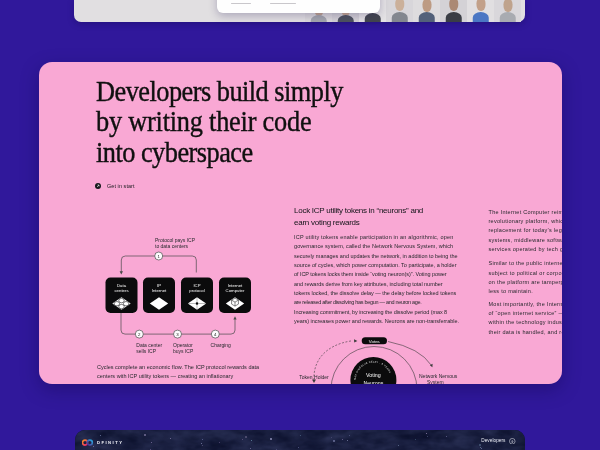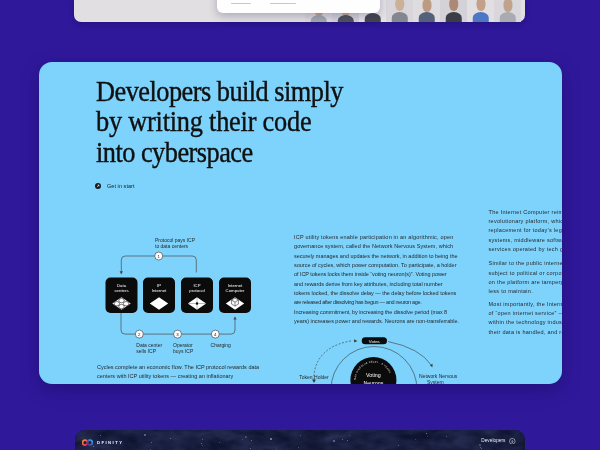--- a/index.html
+++ b/index.html
@@ -11,21 +11,21 @@
   #topcard { left:74px; top:0; width:451px; height:22px; background:#E1DFE1;
              border-radius:0 0 7px 7px; box-shadow:0 2px 6px rgba(20,10,80,.35); }
   .av { position:absolute; top:0; height:22px; width:27px; overflow:hidden; filter:blur(0.55px); }
   .av .head { position:absolute; left:50%; transform:translateX(-50%); border-radius:40% 40% 46% 46%; }
   .av .body { position:absolute; left:50%; transform:translateX(-50%); border-radius:48% 48% 0 0; }
   #minicard { z-index:3; left:143px; top:-50px; width:163px; height:63px; background:#FEFEFE;
               border-radius:6px; box-shadow:0 3px 8px rgba(40,30,90,.28); position:absolute; }
   .dash { position:absolute; top:52.5px; height:1.6px; background:#C9C7CB; border-radius:1px; }
 
   
-  #main { left:38.5px; top:61.5px; width:523px; height:322px; background:#7dd3fc;
+  #main { left:38.5px; top:61.5px; width:523px; height:322px; background:#f9a8d4;
           border-radius:13px; overflow:hidden; box-shadow:0 6px 18px rgba(15,5,70,.35); }
   h1 { font-family:"Liberation Serif", serif; font-weight:400; color:#101010;
        font-size:30px; line-height:30.3px; letter-spacing:-0.6px; position:absolute;
        left:57.5px; top:14.5px; white-space:nowrap; transform:scaleX(0.878); transform-origin:0 0; -webkit-text-stroke:0.4px #101010; }
   #getin { left:56px; top:118.5px; height:11px; display:flex; align-items:center; color:#17191c; }
   #getin .txt { font-size:5.4px; letter-spacing:0.1px; margin-left:6.5px; }
 
   .colhead { font-size:8px; color:#121418; letter-spacing:-0.25px; line-height:10.4px; white-space:nowrap; }
   .small { font-size:5.5px; color:#26282c; letter-spacing:0.28px; line-height:9.35px; white-space:nowrap; }
   .small div { height:9.35px; }
@@ -193,20 +193,21 @@
       <text x="79.4" y="44.8" font-size="5.3">Voting</text>
       <text x="79.4" y="52.6" font-size="5.3">Neurons</text>
     </g>
     <g font-family="Liberation Sans" font-size="5" fill="#26282c">
       <text x="5.3" y="46.7">Token Holder</text>
       <text x="125" y="45.9">Network Nervous</text>
       <text x="133" y="52.3">System</text>
     </g>
   </svg>
 
+  <div class="abs colhead" style="left:255.5px; top:143.3px; line-height:12.4px;">Lock ICP utility tokens in “neurons” and<br>earn voting rewards</div>
   <div class="abs small" style="left:255.5px; top:171.5px;">
     <div style="letter-spacing:0.20px;">ICP utility tokens enable participation in an algorithmic, open</div>
     <div style="letter-spacing:0.07px;">governance system, called the Network Nervous System, which</div>
     <div style="letter-spacing:-0.02px;">securely manages and updates the network, in addition to being the</div>
     <div style="letter-spacing:-0.01px;">source of cycles, which power computation. To participate, a holder</div>
     <div style="letter-spacing:-0.06px;">of ICP tokens locks them inside “voting neuron(s)”. Voting power</div>
     <div style="letter-spacing:-0.03px;">and rewards derive from key attributes, including total number</div>
     <div style="letter-spacing:-0.02px;">tokens locked, the dissolve delay — the delay before locked tokens</div>
     <div style="letter-spacing:-0.30px;">are released after dissolving has begun — and neuron age.</div>
     <div style="letter-spacing:-0.08px;">Increasing commitment, by increasing the dissolve period (max 8</div>

